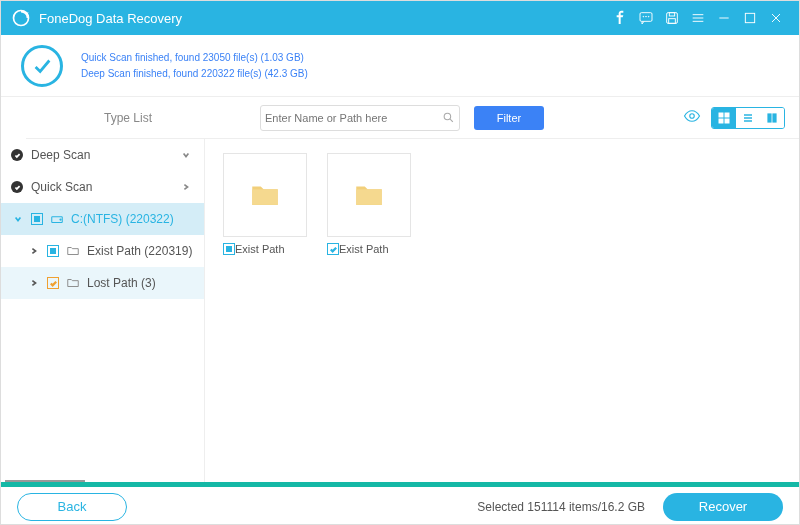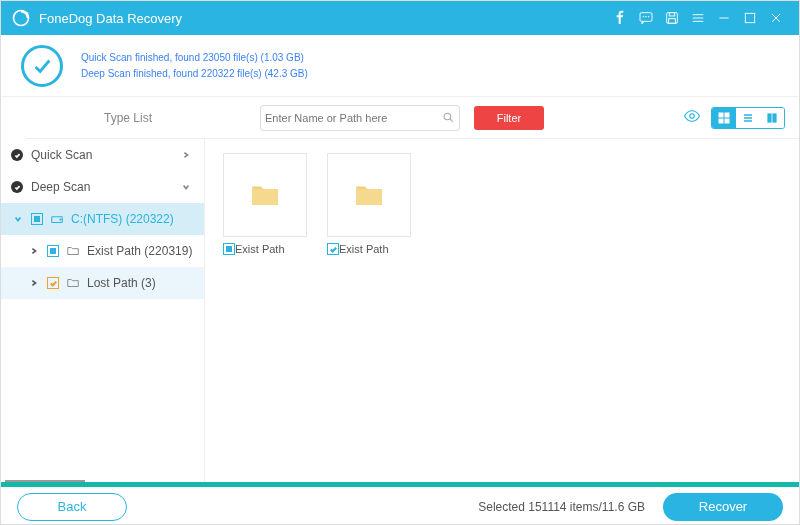--- a/index.html
+++ b/index.html
@@ -17,21 +17,21 @@
 .status-text { font-size: 10px; color: #3b82f6; line-height: 1.6; }
 
 .toolbar { height: 42px; display: flex; align-items: center; border-bottom: 1px solid #eee; margin-left: 25px; }
 .tabs { width: 204px; display: flex; height: 100%; }
 .tab { flex: 1; display: flex; align-items: center; justify-content: center; font-size: 12px; color: #888; cursor: pointer; position: relative; }
 .tab.active { color: #29b4e2; }
 .tab.active::after { content: ""; position: absolute; bottom: 0; left: 10px; right: 10px; height: 2px; background: #29b4e2; }
 .search { margin-left: 30px; height: 26px; width: 200px; border: 1px solid #ddd; border-radius: 3px; display: flex; align-items: center; padding: 0 4px; gap: 25px; }
 .search input { flex: 1; border: none; outline: none; font-size: 11px; color: #666; background: transparent; }
 .search svg { width: 13px; height: 13px; stroke: #aaa; fill: none; stroke-width: 2; }
-.filter-btn { margin-left: 14px; height: 24px; width: 70px; background: #ef4444; color: #fff; font-size: 11px; border: none; border-radius: 3px; cursor: pointer; }
+.filter-btn { margin-left: 14px; height: 24px; width: 70px; background: #3b82f6; color: #fff; font-size: 11px; border: none; border-radius: 3px; cursor: pointer; }
 .toolbar .spacer { flex: 1; }
 .eye { margin-right: 10px; cursor: pointer; }
 .eye svg { width: 18px; height: 18px; stroke: #29b4e2; fill: none; stroke-width: 1.5; }
 .view-toggle { display: flex; border: 1px solid #29b4e2; border-radius: 3px; overflow: hidden; margin-right: 14px; }
 .view-toggle div { width: 24px; height: 20px; display: flex; align-items: center; justify-content: center; cursor: pointer; background: #fff; }
 .view-toggle div.active { background: #29b4e2; }
 .view-toggle svg { width: 12px; height: 12px; stroke: #29b4e2; fill: #29b4e2; }
 .view-toggle div.active svg { stroke: #fff; fill: #fff; }
 
 .body { display: flex; height: 343px; }
@@ -190,34 +190,34 @@
 </div>
 
 <div class="body">
   <div class="sidebar">
     <div class="tree-row">
       <div class="dot">
           <svg viewBox="0 0 10 10">
             <polyline points="2,5 4,7 8,3"></polyline>
           </svg>
         </div>
+      <span class="label">Deep Scan</span>
+      <div class="right-caret"><svg viewBox="0 0 10 10">
+            <polyline points="2,3 5,7 8,3"></polyline>
+          </svg></div>
+    </div>
+    <div class="tree-row">
+      <div class="dot">
+          <svg viewBox="0 0 10 10">
+            <polyline points="2,5 4,7 8,3"></polyline>
+          </svg>
+        </div>
       <span class="label">Quick Scan</span>
       <div class="right-caret"><svg viewBox="0 0 10 10">
             <polyline points="3,2 7,5 3,8"></polyline>
-          </svg></div>
-    </div>
-    <div class="tree-row">
-      <div class="dot">
-          <svg viewBox="0 0 10 10">
-            <polyline points="2,5 4,7 8,3"></polyline>
-          </svg>
-        </div>
-      <span class="label">Deep Scan</span>
-      <div class="right-caret"><svg viewBox="0 0 10 10">
-            <polyline points="2,3 5,7 8,3"></polyline>
           </svg></div>
     </div>
     <div class="tree-row selected indent1">
       <div class="caret">
           <svg viewBox="0 0 10 10">
             <polyline points="2,3 5,7 8,3"></polyline>
           </svg>
         </div>
       <div class="chk partial blue"></div>
       <div class="ticon2">
@@ -293,15 +293,15 @@
           <span>Exist Path</span>
         </div>
       </div>
     </div>
   </div>
 </div>
 
 <div class="footer">
   <div class="btn btn-back">Back</div>
   <div class="spacer"></div>
-  <div class="footer-text">Selected 151114 items/11.6 GB</div>
+  <div class="footer-text">Selected 151114 items/16.2 GB</div>
   <div class="btn btn-recover">Recover</div>
 </div>
 
 </body></html>

